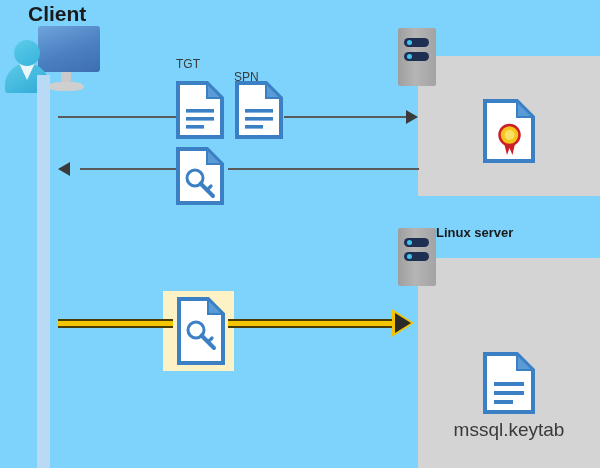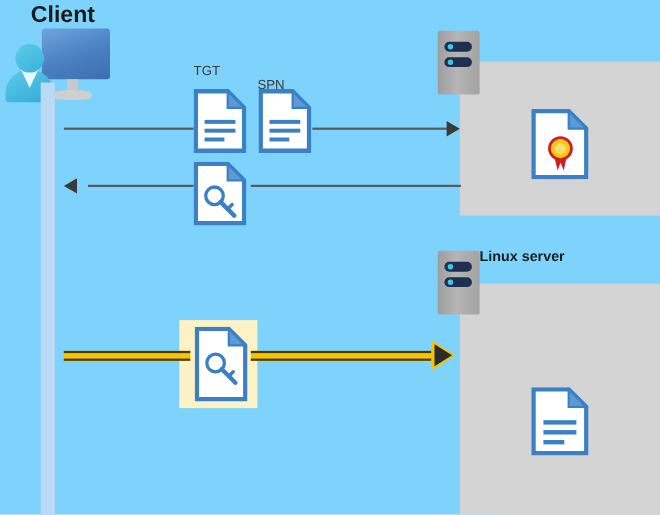--- a/index.html
+++ b/index.html
@@ -264,20 +264,21 @@
   <div class="doc" id="doc-keytab">
     <svg width="52" height="62" viewBox="0 0 52 62">
       <path d="M2 2 H34 L50 18 V60 H2 Z" fill="#ffffff" stroke="#3b80c4" stroke-width="4"></path>
       <path d="M34 2 L50 18 H34 Z" fill="#5b9bd5" stroke="#3b80c4" stroke-width="2"></path>
       <rect x="11" y="30" width="30" height="4" fill="#3b80c4"></rect>
       <rect x="11" y="39" width="30" height="4" fill="#3b80c4"></rect>
       <rect x="11" y="48" width="19" height="4" fill="#3b80c4"></rect>
     </svg>
   </div>
 
+  <div class="abs" id="keytab-caption">mssql.keytab</div>
 
   <div class="abs gline" id="req-line-a"></div>
   <div class="abs gline" id="req-line-b"></div>
   <div class="abs ghead-right" id="req-head"></div>
 
   <div class="abs smalllabel" id="label-tgt">TGT</div>
   <div class="abs smalllabel" id="label-spn">SPN</div>
 
   <div class="doc" id="doc-tgt">
     <svg width="48" height="58" viewBox="0 0 48 58">

